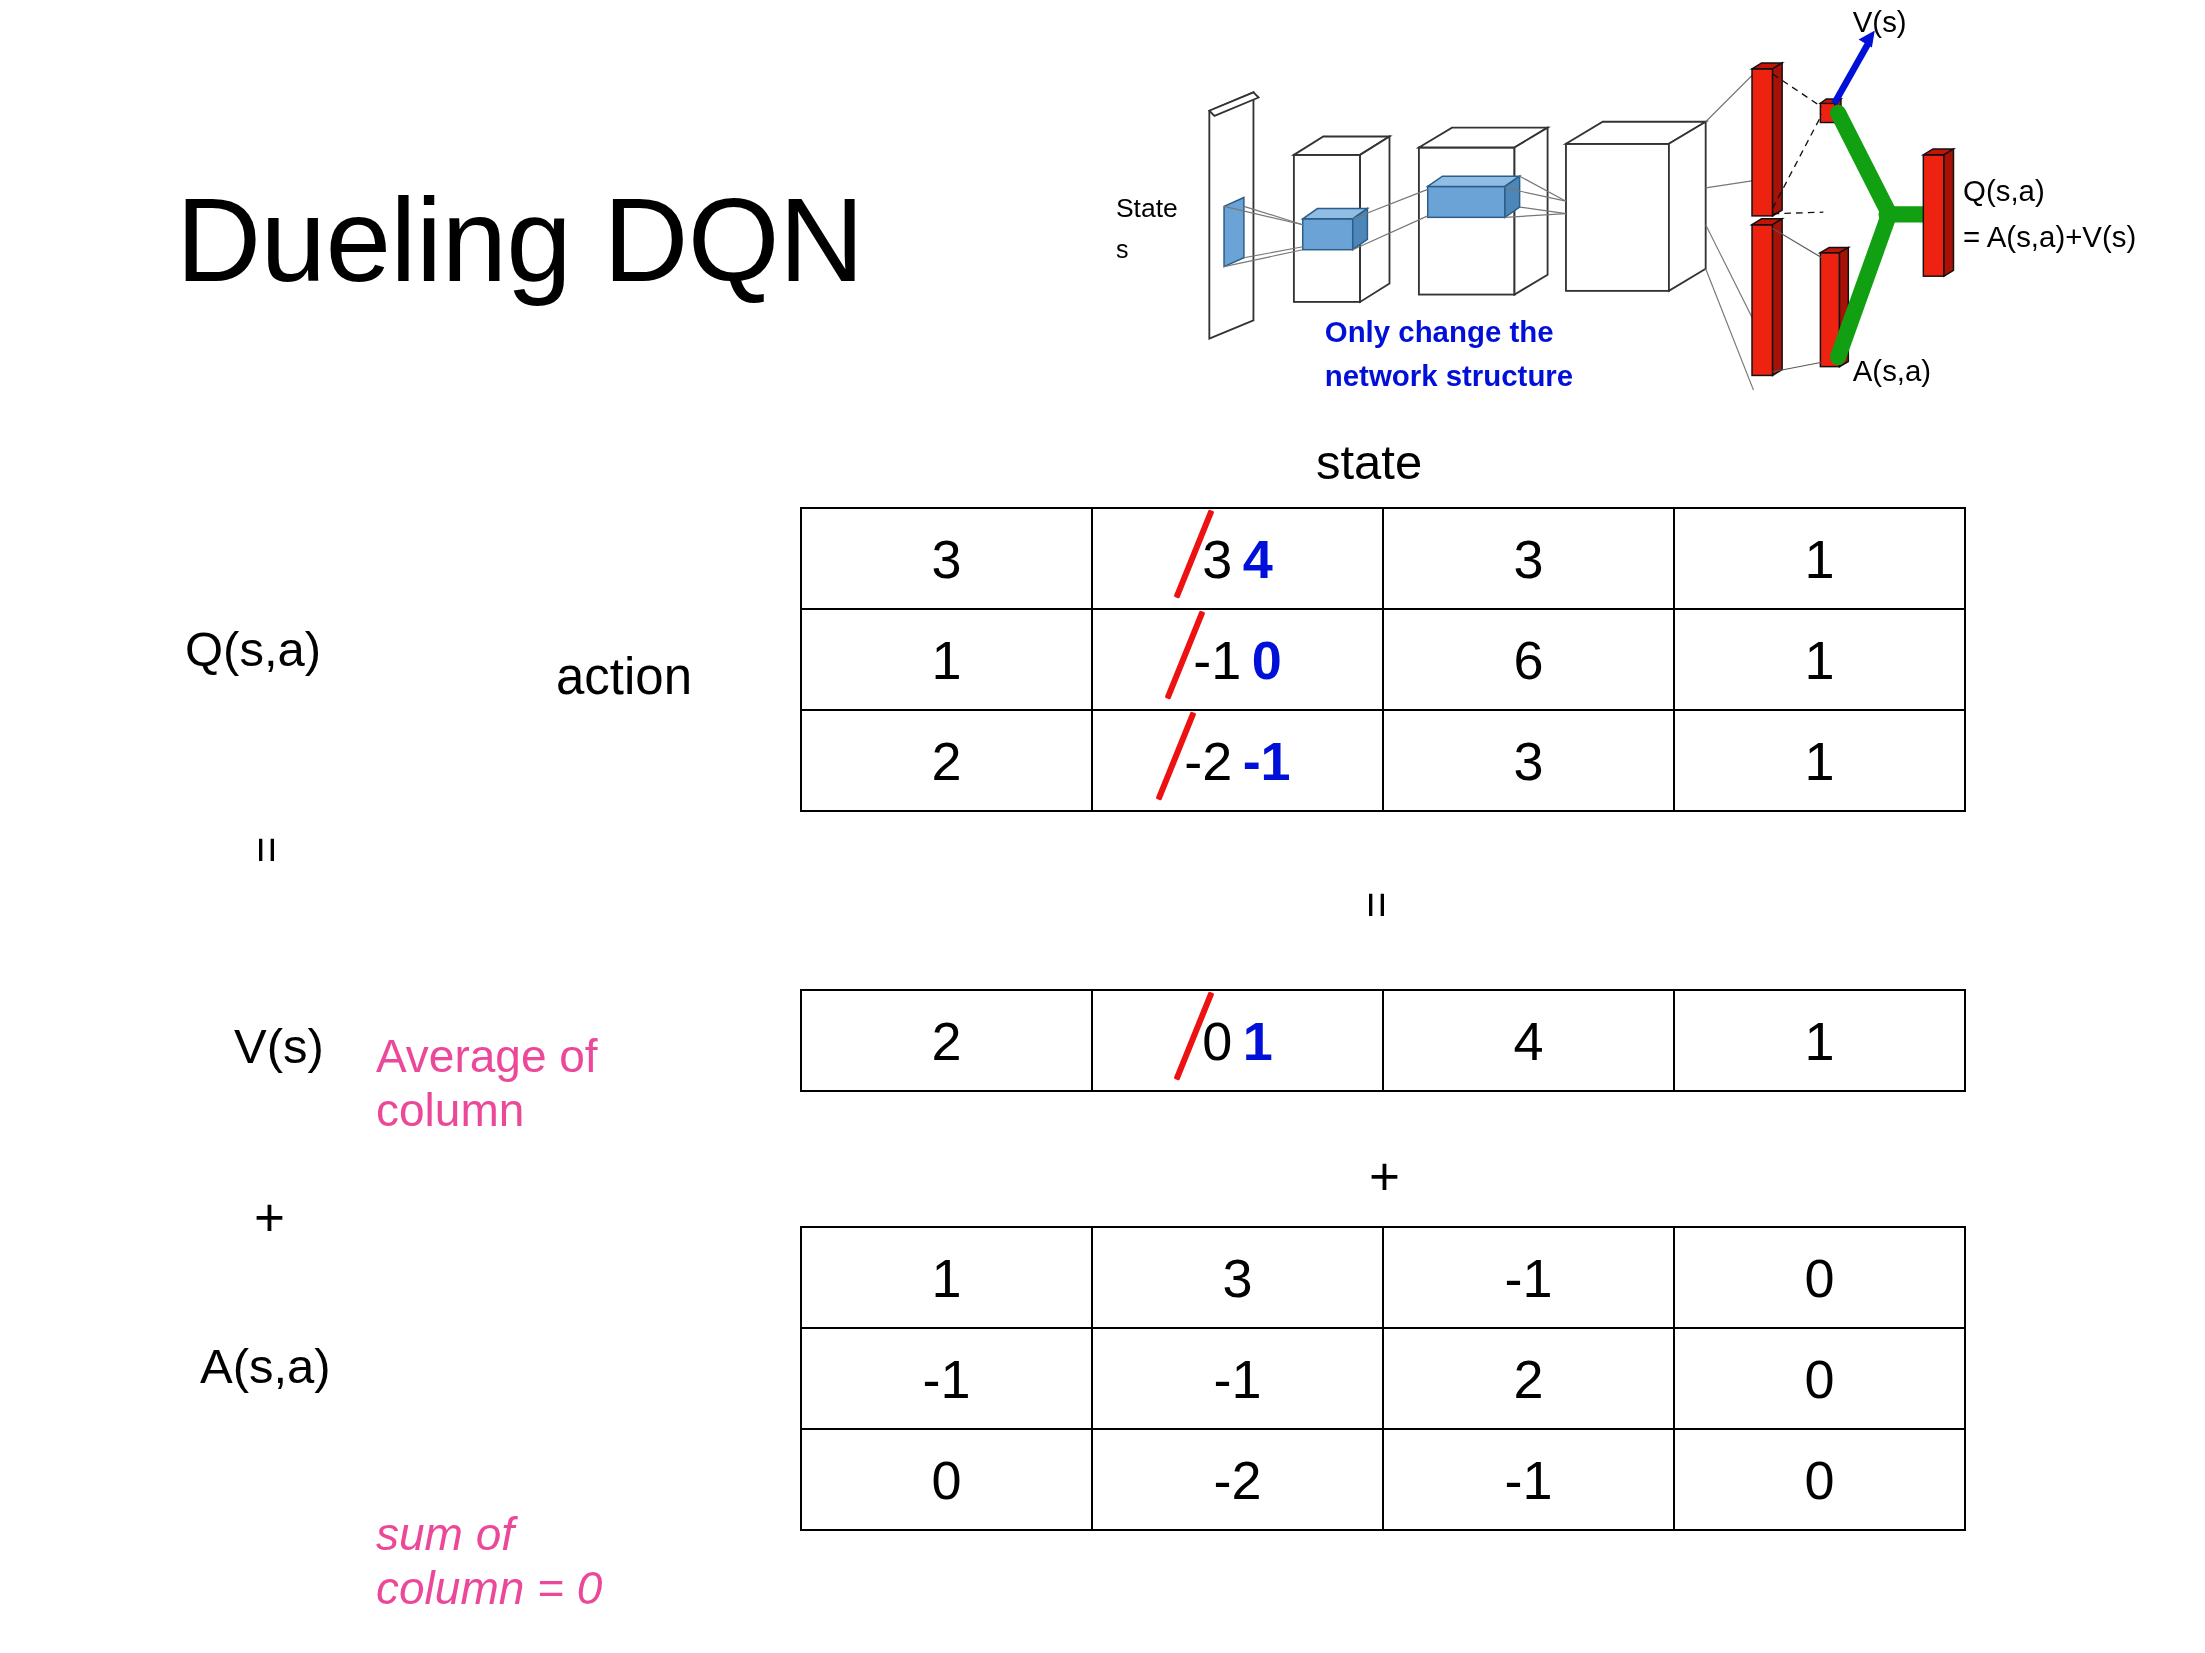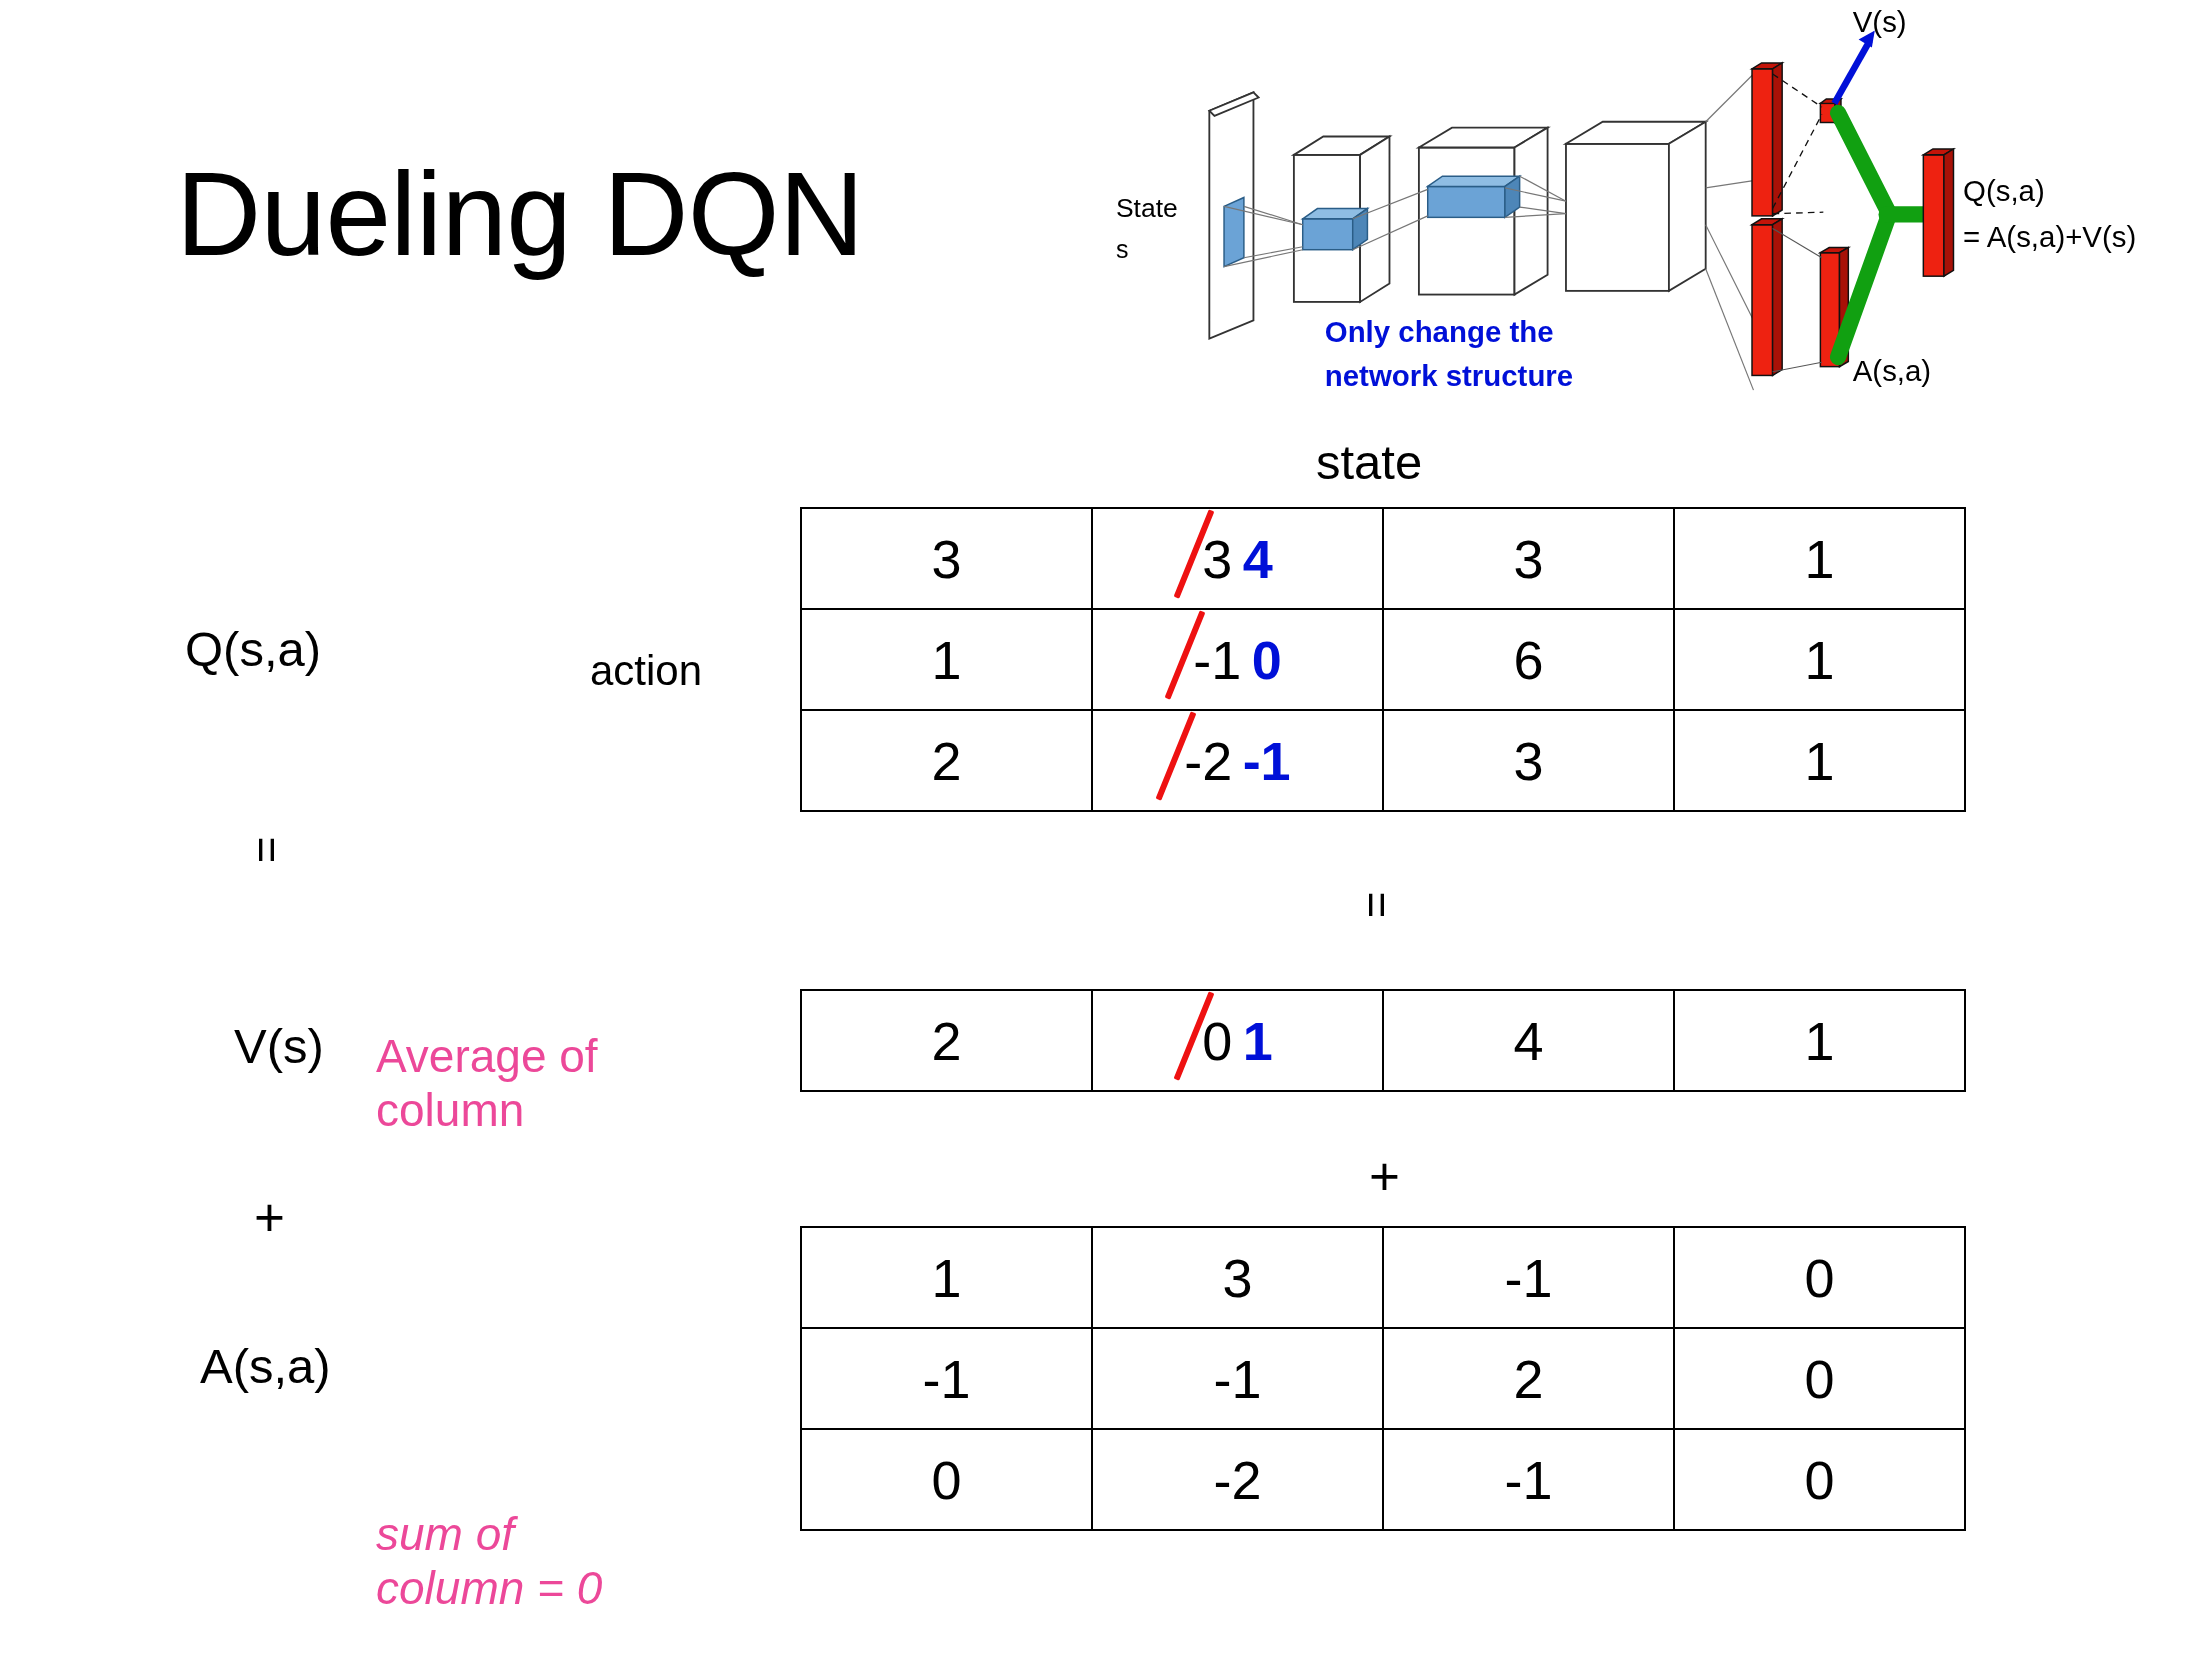--- a/index.html
+++ b/index.html
@@ -13,21 +13,21 @@
     height: 1654px;
     background: #ffffff;
     font-family: "Liberation Sans", sans-serif;
     overflow: hidden;
   }
 
   
   #slide-title {
     position: absolute;
     left: 176px;
-    top: 146px;
+    top: 172px;
     font-size: 118px;
     font-weight: 300;
     letter-spacing: -0.7px;
     color: #000000;
     white-space: nowrap;
     font-stretch: condensed;
   }
 
   
   #net-diagram {
@@ -106,21 +106,21 @@
   
   .side-label {
     position: absolute;
     font-size: 49px;
     color: #000000;
     white-space: nowrap;
   }
   #lbl-q   { left: 185px;  top: 621px;  }
   #lbl-v   { left: 234px;  top: 1018px; }
   #lbl-a   { left: 200px;  top: 1338px; }
-  #lbl-action { left: 590px; top: 647px; font-size: 42px; }
+  #lbl-action { left: 556px; top: 647px; font-size: 51px; }
 
   
   .eq-rot {
     position: absolute;
     font-size: 46px;
     color: #000000;
     transform: rotate(90deg);
     transform-origin: center;
     line-height: 1;
   }

